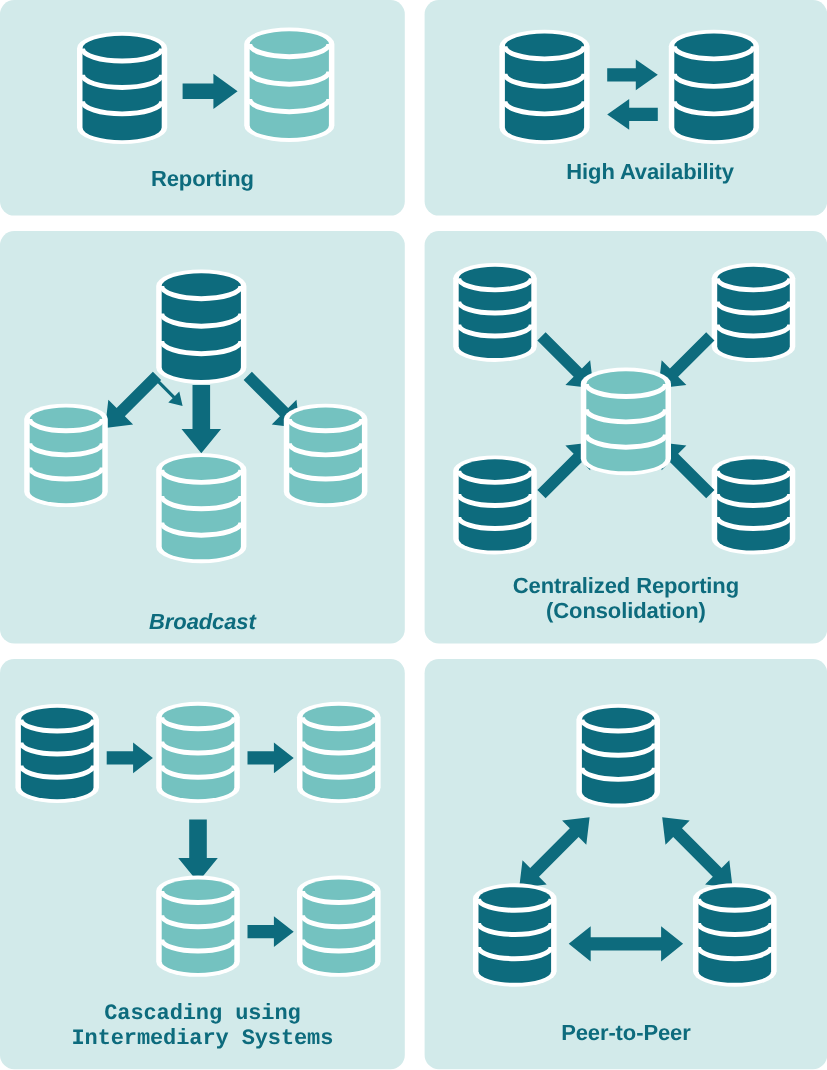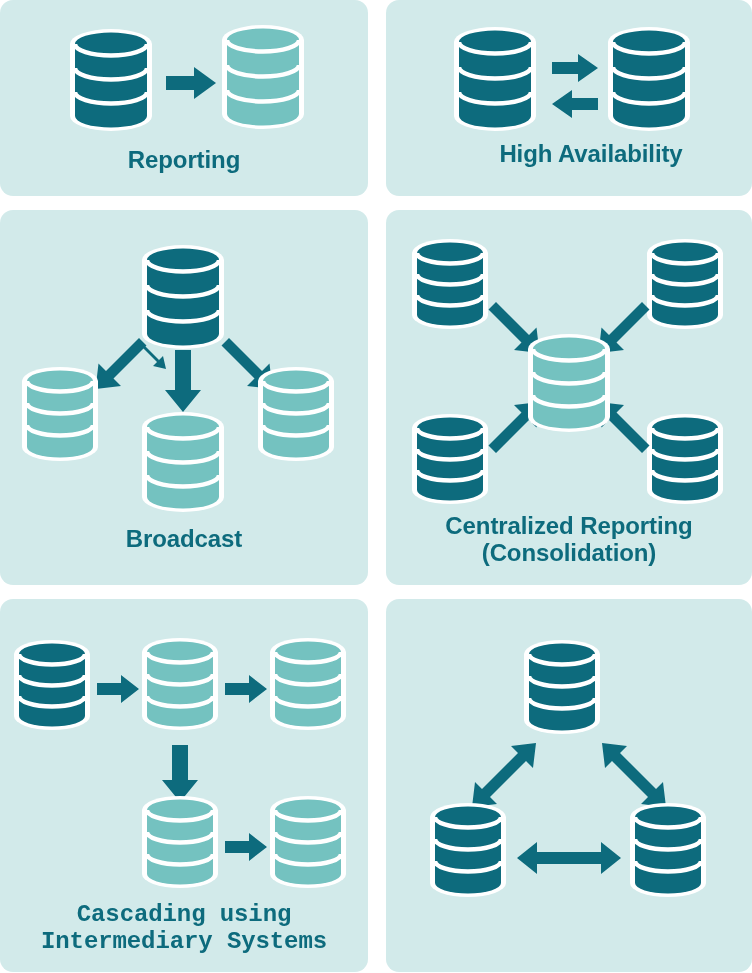--- a/index.html
+++ b/index.html
@@ -29,28 +29,28 @@
     left:0;right:0;top:0;
     bottom:0;
   }
   .stage svg{width:100%;height:100%;display:block;}
   .caption{
     position:absolute;
     left:0;right:0;
     text-align:center;
     color:#0d6b7d;
     font-weight:bold;
-    font-size:24px;
+    font-size:20px;
     line-height:1.12;
     letter-spacing:-0.1px;
     white-space:pre-line;
   }
   .cap-1{bottom:22px;}
   .cap-2{bottom:28px;padding-left:44px;}
-  .cap-3{bottom:32px;}
+  .cap-3{bottom:8px;font-style:italic;}
   .cap-4{bottom:18px;}
   .cap-5{bottom:16px;font-family:Liberation Mono, monospace;}
   .cap-6{bottom:22px;}
 </style>
 </head>
 <body>
 
 <div class="grid">
 
   <div class="panel">
@@ -315,15 +315,16 @@
 
         <g transform="translate(244,205)">
           <path d="M0,13 a38,14 0 0,1 76,0 v66 a38,14 0 0,1 -76,0 z" fill="#ffffff"></path>
           <path d="M5,13 a33,10.5 0 0,1 66,0 v66 a33,10.5 0 0,1 -66,0 z" fill="#0d6b7d"></path>
           <path d="M5,13 a33,10.5 0 0,0 66,0" fill="none" stroke="#ffffff" stroke-width="4.5"></path>
           <path d="M5,35 a33,10.5 0 0,0 66,0" fill="none" stroke="#ffffff" stroke-width="4.5"></path>
           <path d="M5,57 a33,10.5 0 0,0 66,0" fill="none" stroke="#ffffff" stroke-width="4.5"></path>
         </g>
       </svg>
     </div>
+    <div class="caption cap-6">Peer-to-Peer</div>
   </div>
 
 </div>
 
 </body></html>

